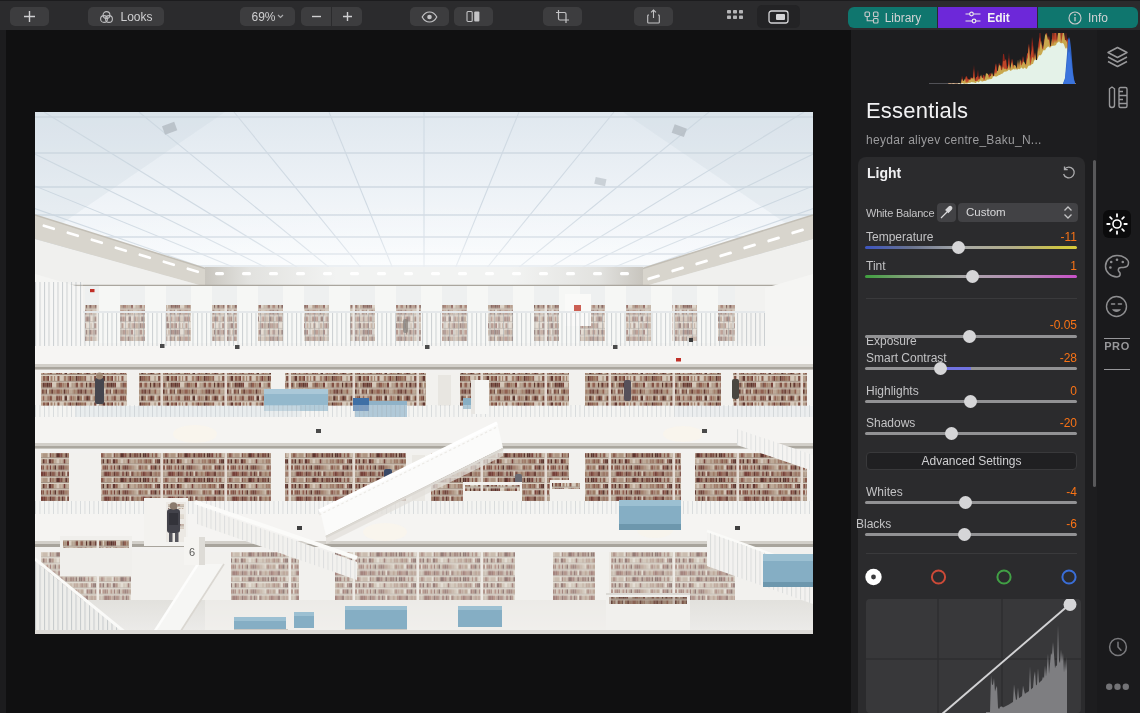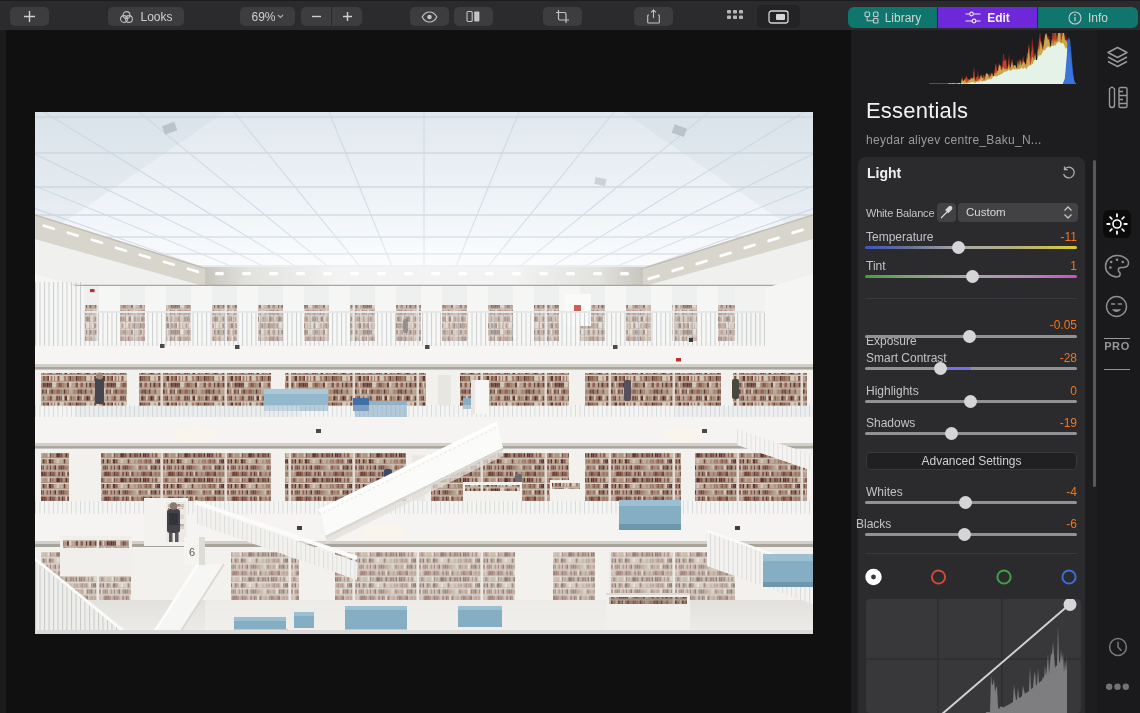--- a/index.html
+++ b/index.html
@@ -81,21 +81,21 @@
   <div class="track" style="top:367px;"></div>
   <div class="abs" style="left:941px;top:367px;width:30px;height:3px;background:#7173e2;"></div>
   <div class="knob" style="left:934px;top:362px;"></div>
 
   <div class="lbl" style="left:866px;top:384px;">Highlights</div>
     <div class="val" style="top:384px;">0</div>
   <div class="track" style="top:400px;"></div>
   <div class="knob" style="left:964px;top:395px;"></div>
 
   <div class="lbl" style="left:866px;top:416px;">Shadows</div>
-    <div class="val" style="top:416px;">-19</div>
+    <div class="val" style="top:416px;">-20</div>
   <div class="track" style="top:432px;"></div>
   <div class="knob" style="left:945px;top:427px;"></div>
 
   <div class="abs" style="left:866px;top:452px;width:211px;height:18px;background:#202022;border:1px solid #39393b;border-radius:4px;color:#cfcfd1;font-size:12px;text-align:center;line-height:16px;">Advanced Settings</div>
 
   <div class="lbl" style="left:866px;top:485px;">Whites</div>
     <div class="val" style="top:485px;">-4</div>
   <div class="track" style="top:501px;"></div>
   <div class="knob" style="left:959px;top:496px;"></div>
 
@@ -171,21 +171,21 @@
         <rect x="8.3" y="1.5" width="6.4" height="6.4" rx="3.2"></rect>
         <rect x="16.6" y="1.5" width="6.4" height="6.4" rx="3.2"></rect>
     </svg>
   </div>
   <div id="toolbar">
     <div class="tbtn" style="left:10px;width:39px;">
       <svg width="13" height="13" viewBox="0 0 13 13">
           <path d="M6.5 1v11M1 6.5h11" stroke="#cfcfd1" stroke-width="1.4"></path>
         </svg>
     </div>
-    <div class="tbtn" style="left:108px;width:76px;gap:6px;">
+    <div class="tbtn" style="left:88px;width:76px;gap:6px;">
       <svg width="15" height="14" viewBox="0 0 15 14" fill="none" stroke="#bfbfc1" stroke-width="1.1">
         <circle cx="7.5" cy="5" r="3.4"></circle>
           <circle cx="5" cy="9" r="3.4"></circle>
           <circle cx="10" cy="9" r="3.4"></circle>
       </svg>
         <span>Looks</span>
     </div>
     <div class="tbtn" style="left:240px;width:55px;gap:1px;">
         <span>69%</span>
       <svg width="7" height="5" viewBox="0 0 7 5">

